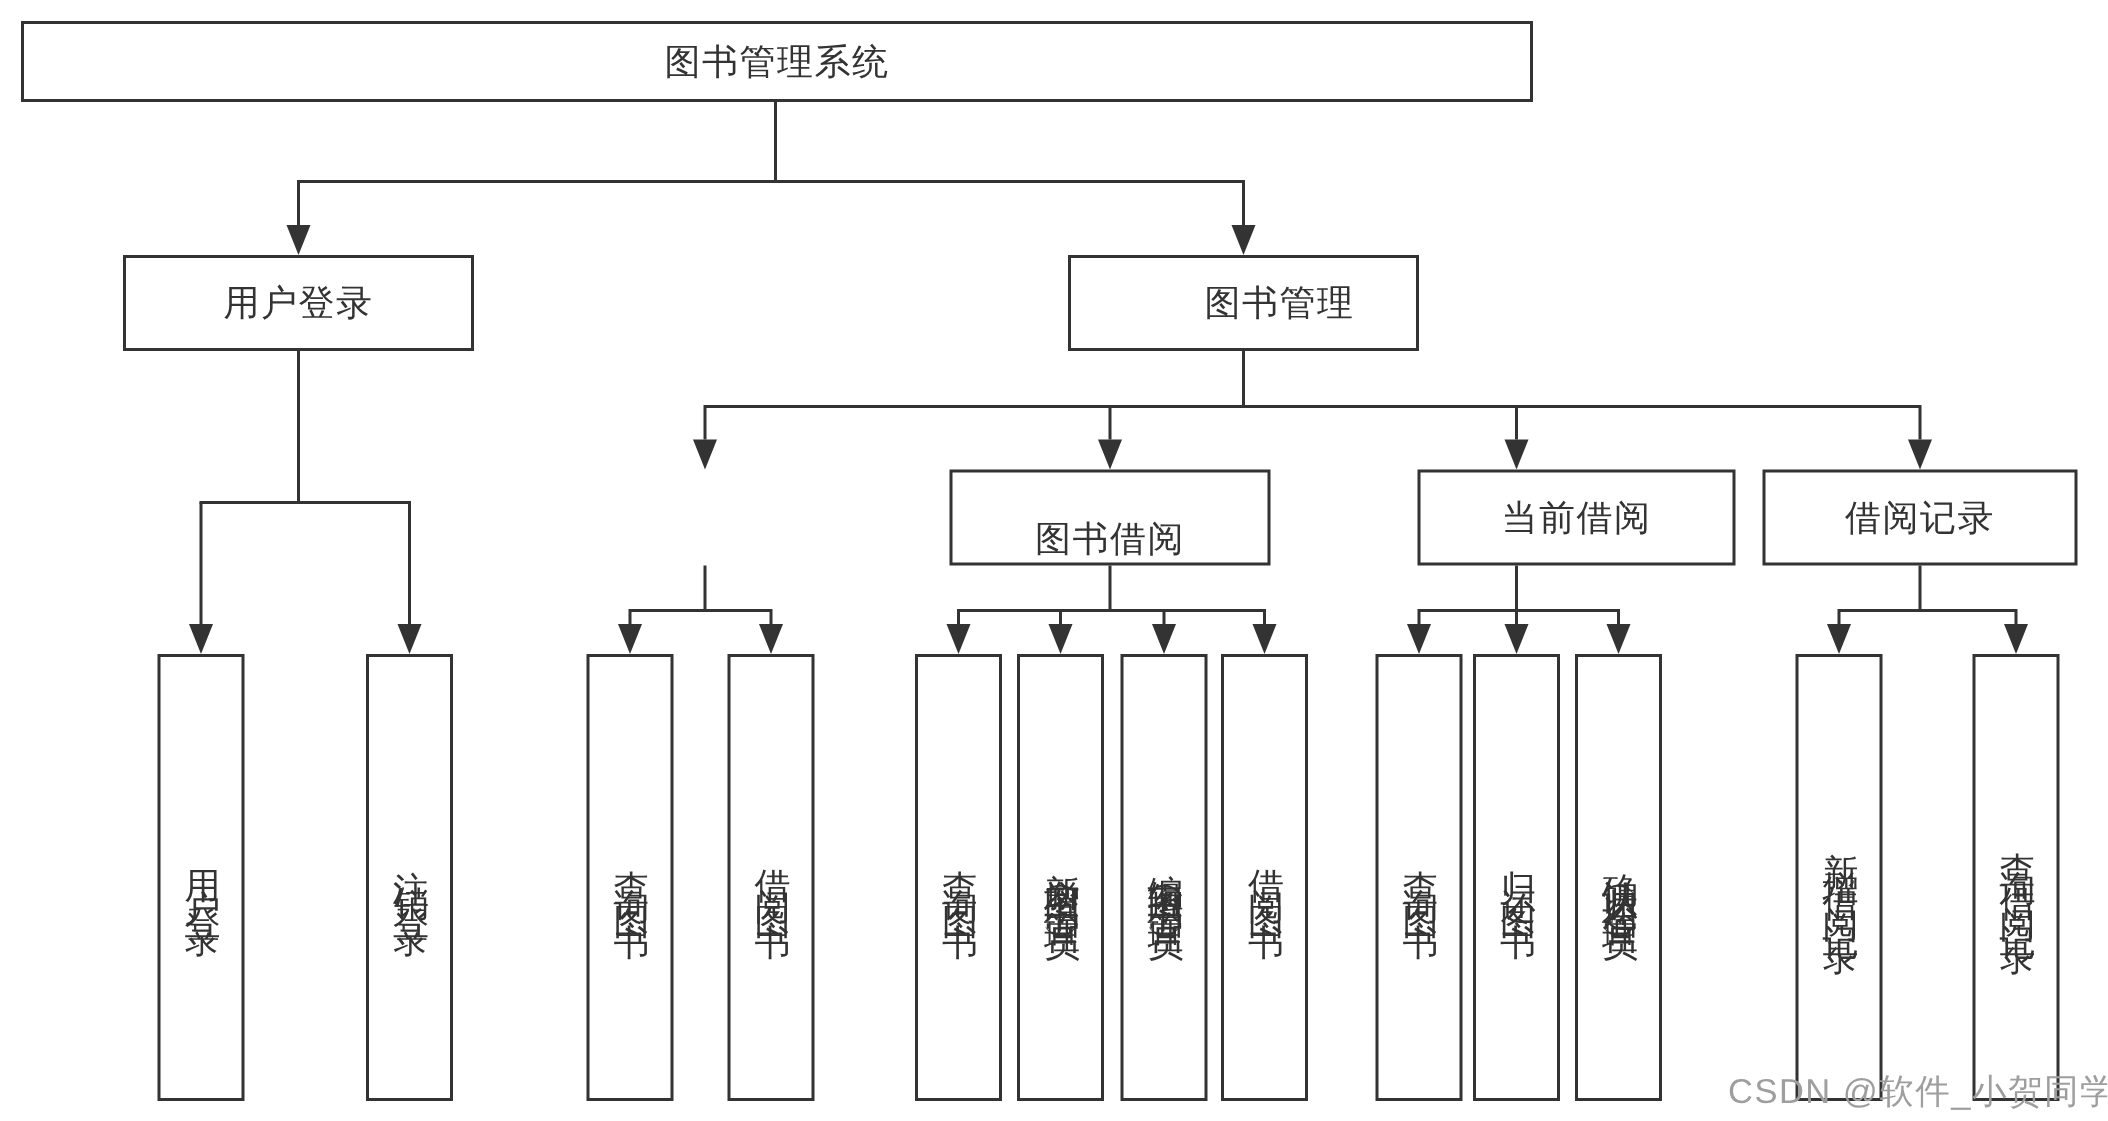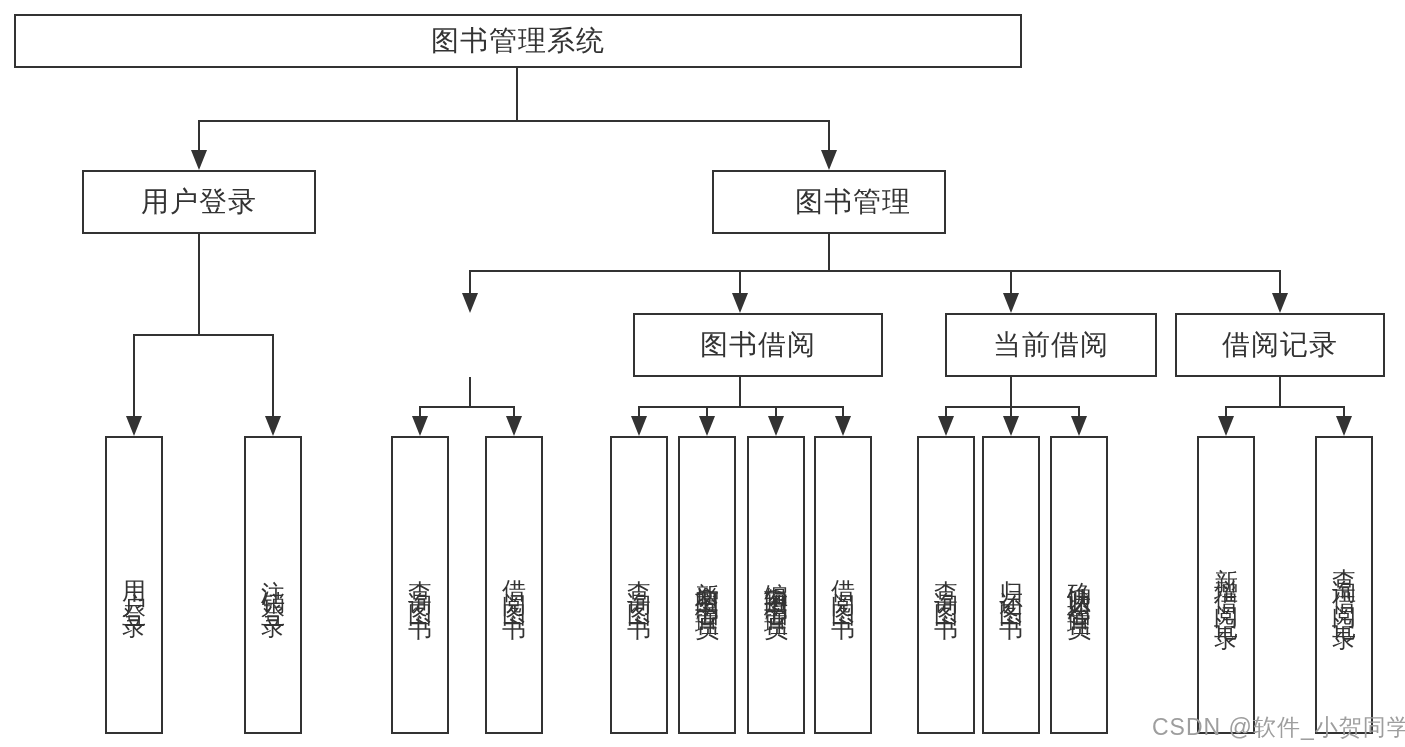--- a/index.html
+++ b/index.html
@@ -13,21 +13,21 @@
     overflow: hidden;
   }
   .node {
     position: absolute;
     box-sizing: border-box;
     border: 2px solid #333333;
     background: #ffffff;
     display: flex;
     align-items: center;
     justify-content: center;
-    font-size: 28px;
+    font-size: 24px;
     letter-spacing: 1px;
     white-space: nowrap;
   }
   .leaf {
     position: absolute;
     box-sizing: border-box;
     border: 2px solid #333333;
     background: #ffffff;
     width: 58px;
     height: 298px;
@@ -98,21 +98,21 @@
   <div class="hline" style="left:469px; top:270px; width:812px;"></div>
   <div class="vline" style="left:469px; top:272px; height:21px;"></div>
   <div class="arrow" style="left:462px; top:293px;"></div>
   <div class="vline" style="left:739px; top:272px; height:21px;"></div>
   <div class="arrow" style="left:732px; top:293px;"></div>
   <div class="vline" style="left:1010px; top:272px; height:21px;"></div>
   <div class="arrow" style="left:1003px; top:293px;"></div>
   <div class="vline" style="left:1279px; top:272px; height:21px;"></div>
   <div class="arrow" style="left:1272px; top:293px;"></div>
 
-  <div class="node" style="left:633px; top:313px; width:250px; height:64px;">
+  <div class="node" style="left:633px; top:313px; width:214px; height:64px;align-items:flex-end;">
     <span>图书借阅</span>
   </div>
   <div class="node" style="left:905px; top:313px; width:212px; height:64px;margin-left:40px;">
     <span>当前借阅</span>
   </div>
   <div class="node" style="left:1175px; top:313px; width:210px; height:64px;">
     <span>借阅记录</span>
   </div>
 
   <div class="vline" style="left:469px; top:377px; height:31px;"></div>

